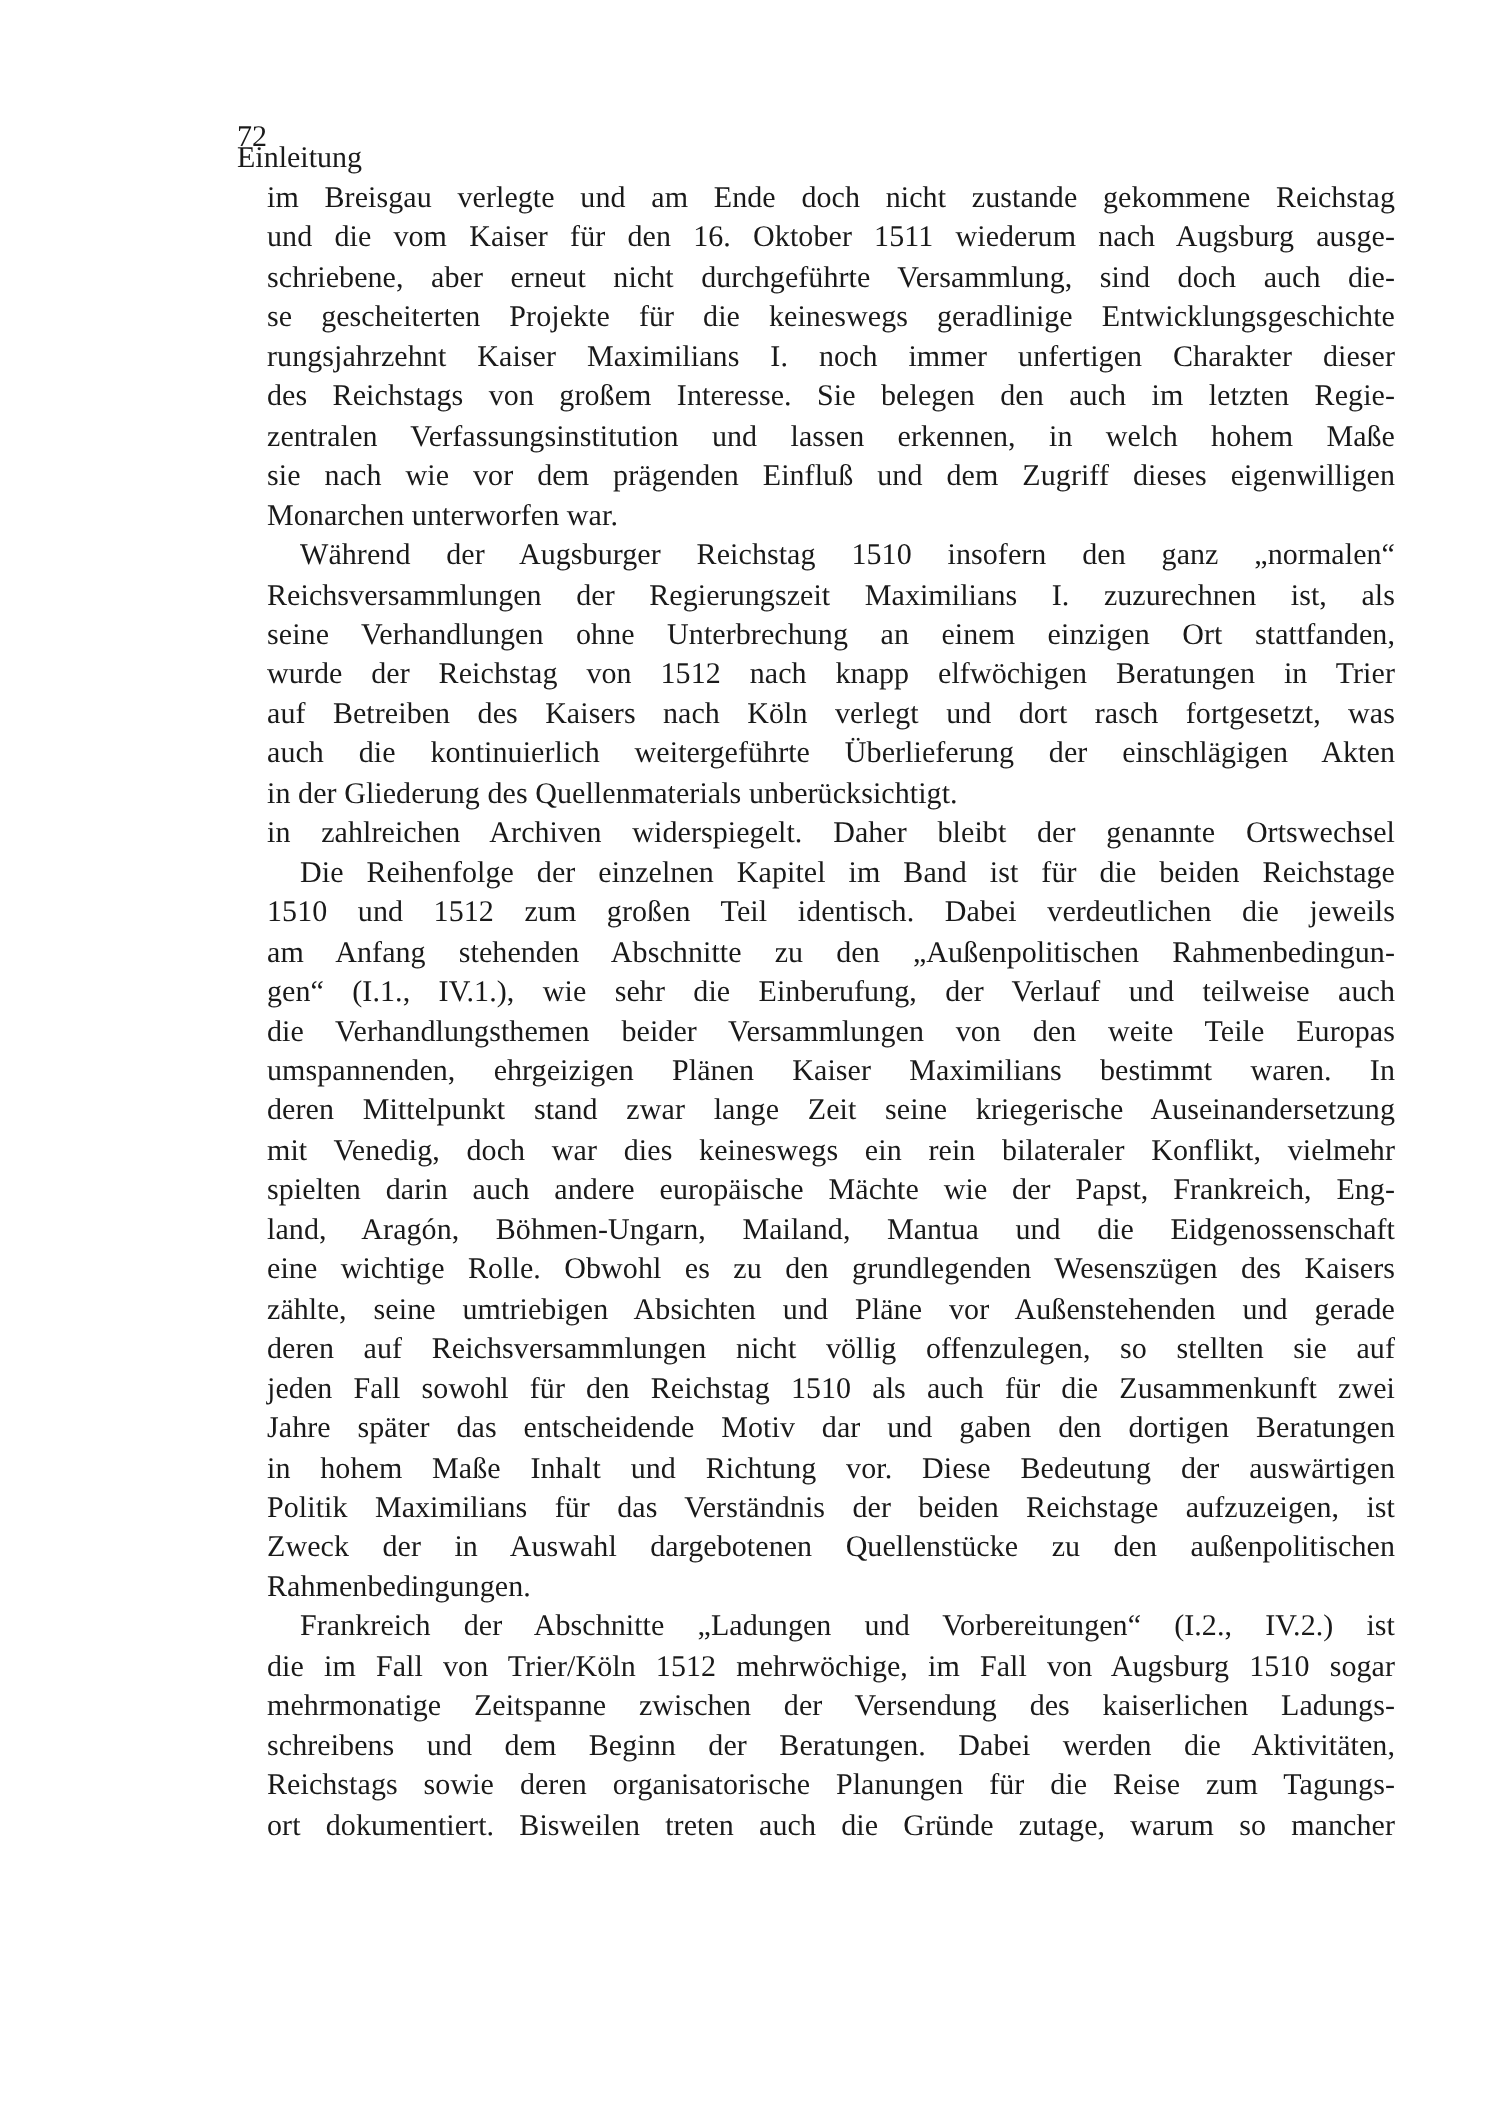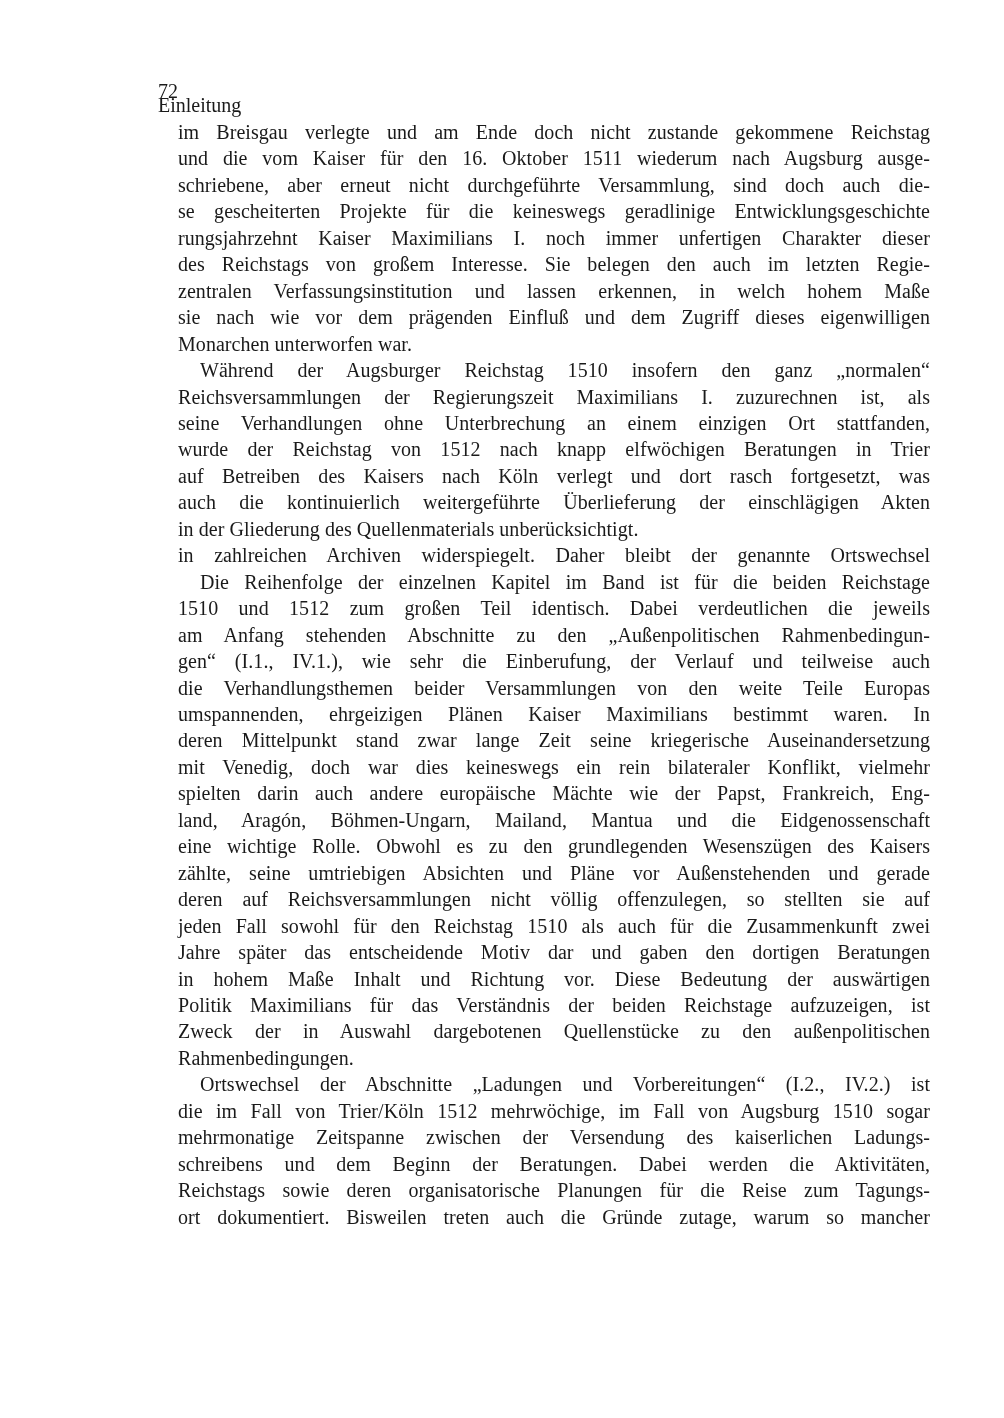--- a/index.html
+++ b/index.html
@@ -109,21 +109,21 @@
         <div class="line">zählte, seine umtriebigen Absichten und Pläne vor Außenstehenden und gerade</div>
         <div class="line">deren auf Reichsversammlungen nicht völlig offenzulegen, so stellten sie auf</div>
         <div class="line">jeden Fall sowohl für den Reichstag 1510 als auch für die Zusammenkunft zwei</div>
         <div class="line">Jahre später das entscheidende Motiv dar und gaben den dortigen Beratungen</div>
         <div class="line">in hohem Maße Inhalt und Richtung vor. Diese Bedeutung der auswärtigen</div>
         <div class="line">Politik Maximilians für das Verständnis der beiden Reichstage aufzuzeigen, ist</div>
         <div class="line">Zweck der in Auswahl dargebotenen Quellenstücke zu den außenpolitischen</div>
         <div class="line last">Rahmenbedingungen.</div>
       </div>
       <div class="paragraph indented">
-        <div class="line">Ortswechsel der Abschnitte „Ladungen und Vorbereitungen“ (I.2., IV.2.) ist</div>
+        <div class="line">Frankreich der Abschnitte „Ladungen und Vorbereitungen“ (I.2., IV.2.) ist</div>
         <div class="line">die im Fall von Trier/Köln 1512 mehrwöchige, im Fall von Augsburg 1510 sogar</div>
         <div class="line">mehrmonatige Zeitspanne zwischen der Versendung des kaiserlichen Ladungs-</div>
         <div class="line">schreibens und dem Beginn der Beratungen. Dabei werden die Aktivitäten,</div>
         <div class="line">Reichstags sowie deren organisatorische Planungen für die Reise zum Tagungs-</div>
         <div class="line">ort dokumentiert. Bisweilen treten auch die Gründe zutage, warum so mancher</div>
       </div>
     </div>
 </div>
 
 </body></html>

